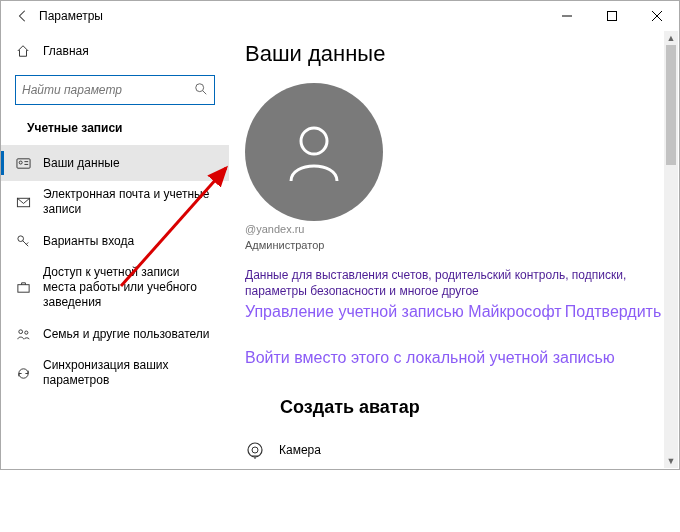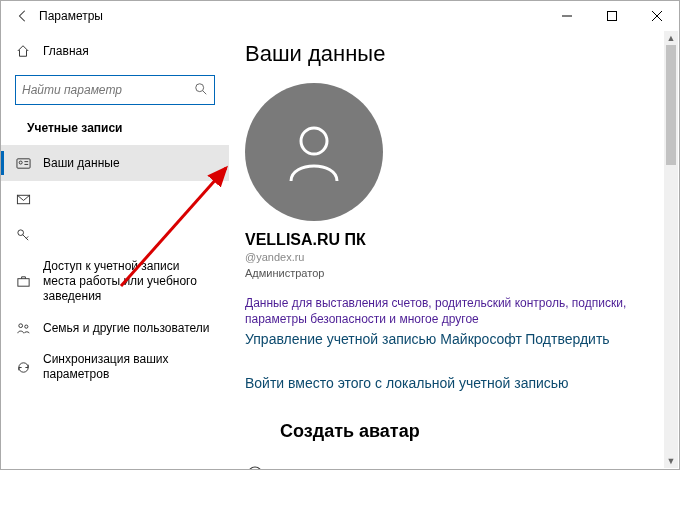--- a/index.html
+++ b/index.html
@@ -24,21 +24,21 @@
 .nav-item.active { background: #e6e6e6; }
 .nav-item .icon { width: 16px; display: flex; justify-content: center; flex-shrink: 0; color: #333; }
 .nav-item .label { flex: 1; }
 .main { flex: 1; padding: 10px 16px 0 16px; overflow: hidden; }
 .main h1 { font-size: 22px; font-weight: 400; margin-bottom: 16px; }
 .avatar { width: 138px; height: 138px; border-radius: 50%; background: #7a7a7a; display: flex; align-items: center; justify-content: center; }
 .accountname { font-size: 16px; font-weight: 700; margin-top: 10px; }
 .email { font-size: 11px; color: #888; margin-top: 2px; }
 .role { font-size: 11px; color: #555; margin-top: 4px; }
 .desc { font-size: 12px; color: #4c1d95; margin-top: 16px; line-height: 1.35; }
-.link { color: #0c4a6e; font-size: 14px; margin-top: 4px; display: inline-block; }
+.link { color: #8b5cf6; font-size: 16px; margin-top: 4px; display: inline-block; }
 .subhead { font-size: 18px; font-weight: 700; margin-top: 30px; margin-bottom: 14px; margin-left: 35px; }
 .option-row { display: flex; align-items: center; gap: 14px; height: 36px; font-size: 12px; }
 .option-row .oicon { width: 20px; display: flex; justify-content: center; color: #333; }
 .arrow-annotation { position: absolute; pointer-events: none; }
 .scrollbar { position: absolute; right: 1px; top: 30px; bottom: 1px; width: 14px; background: #f0f0f0; }
 .scrollbar .thumb { position: absolute; left: 2px; right: 2px; top: 14px; height: 120px; background: #c2c2c2; }
 .scrollbar .arr { position: absolute; left: 0; right: 0; height: 14px; display:flex; align-items:center; justify-content:center; color:#666; font-size:9px;}
 .scrollbar .arr.top{top:0;} .scrollbar .arr.bot{bottom:0;}
 </style>
 </head>
@@ -104,29 +104,31 @@
             </span>
           <span class="label">Ваши данные</span>
         </div>
         <div class="nav-item">
           <span class="icon">
               <svg width="15" height="15" viewBox="0 0 16 16">
                 <rect x="1.5" y="3.5" width="13" height="9" stroke="#333" fill="none"></rect>
                 <path d="M1.5 3.5 L8 9 L14.5 3.5" stroke="#333" fill="none"></path>
               </svg>
             </span>
+          <span class="label">Электронная почта и учетные записи</span>
         </div>
         <div class="nav-item">
           <span class="icon">
               <svg width="15" height="15" viewBox="0 0 16 16">
                 <circle cx="5" cy="5" r="3" stroke="#333" fill="none"></circle>
                 <line x1="7" y1="7" x2="13" y2="13" stroke="#333"></line>
                 <line x1="11" y1="11" x2="13" y2="9" stroke="#333"></line>
               </svg>
             </span>
+          <span class="label">Варианты входа</span>
         </div>
         <div class="nav-item">
           <span class="icon">
               <svg width="15" height="15" viewBox="0 0 16 16">
                 <rect x="2" y="5" width="12" height="8" stroke="#333" fill="none"></rect>
                 <path d="M6 5 V3 H10 V5" stroke="#333" fill="none"></path>
               </svg>
             </span>
           <span class="label">Доступ к учетной записи места работы или учебного заведения</span>
         </div>
@@ -153,21 +155,20 @@
     </div>
 
     <div class="main">
       <h1>Ваши данные</h1>
       <div class="avatar">
         <svg width="70" height="70" viewBox="0 0 70 70">
             <circle cx="35" cy="24" r="13" stroke="#fff" stroke-width="3" fill="none"></circle>
             <path d="M12 64 C12 44 58 44 58 64" stroke="#fff" stroke-width="3" fill="none"></path>
           </svg>
       </div>
-      <div class="accountname">VELLISA.RU ПК</div>
       <div class="email">@yandex.ru</div>
       <div class="role">Администратор</div>
       <div class="desc">Данные для выставления счетов, родительский контроль, подписки, параметры безопасности и многое другое</div>
       <a class="link">Управление учетной записью Майкрософт</a>
       <a class="link">Подтвердить</a>
       <div style="height:24px"></div>
       <a class="link">Войти вместо этого с локальной учетной записью</a>
       <div class="subhead">Создать аватар</div>
       <div class="option-row">
         <span class="oicon">

